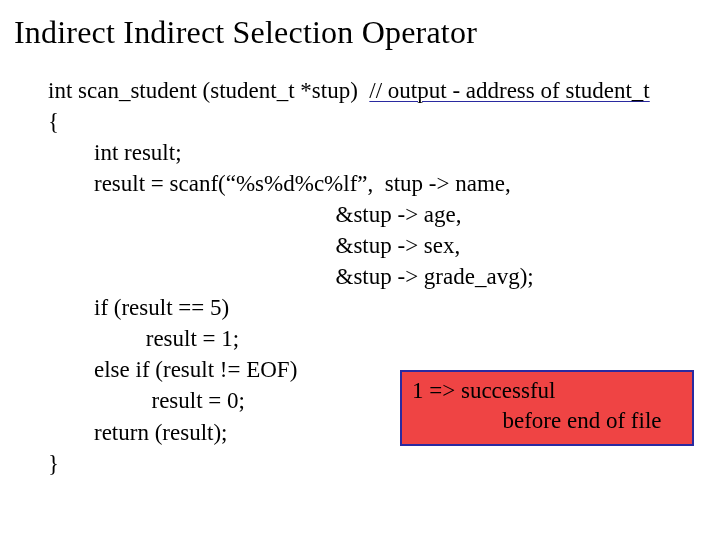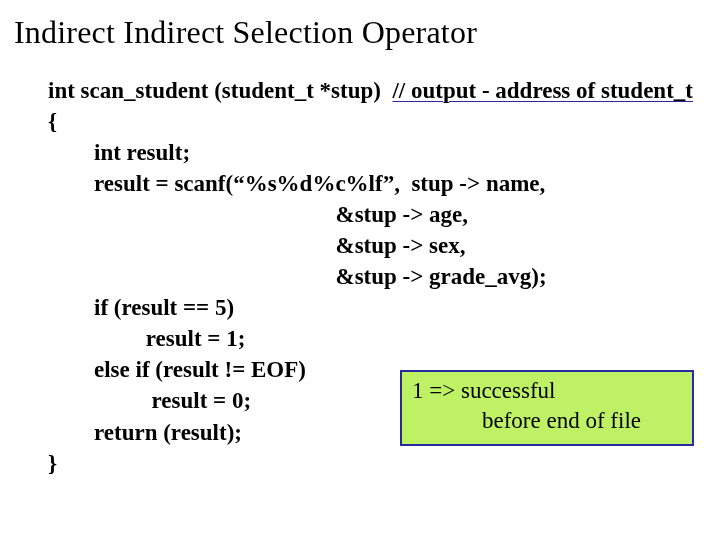--- a/index.html
+++ b/index.html
@@ -17,41 +17,40 @@
     font-size: 32px;
     padding: 14px 14px 0 14px;
     letter-spacing: 0.2px;
   }
   .code {
     font-size: 23px;
     line-height: 1.35;
     white-space: pre;
     padding-left: 48px;
     padding-top: 24px;
-    font-weight: bold;
   }
   .underline-blue {
     text-decoration: underline;
     text-decoration-color: #2a2aa0;
     text-decoration-thickness: 1px;
     text-underline-offset: 3px;
   }
   .legend-box {
     position: absolute;
     left: 400px;
     top: 370px;
     width: 270px;
     border: 2px solid #2a2aa0;
     padding: 4px 10px 8px 10px;
     font-size: 23px;
     line-height: 1.3;
-    background: #bef264;
+    background: #ef4444;
   }
   .legend-row { white-space: nowrap; }
-  .legend-indent { padding-left: 70px; display: block; }
+  .legend-indent { padding-left: 70px; display: block; text-align: center; }
 </style>
 </head>
 <body>
 
 <div class="title">Indirect Indirect Selection Operator</div>
 
 <div class="code"><span>int scan_student (student_t *stup)  </span><span class="underline-blue">// output - address of student_t</span>
 <span>{</span>
 <span>        int result;</span>
 <span>        result = scanf(“%s%d%c%lf”,  stup -&gt; name,</span>

